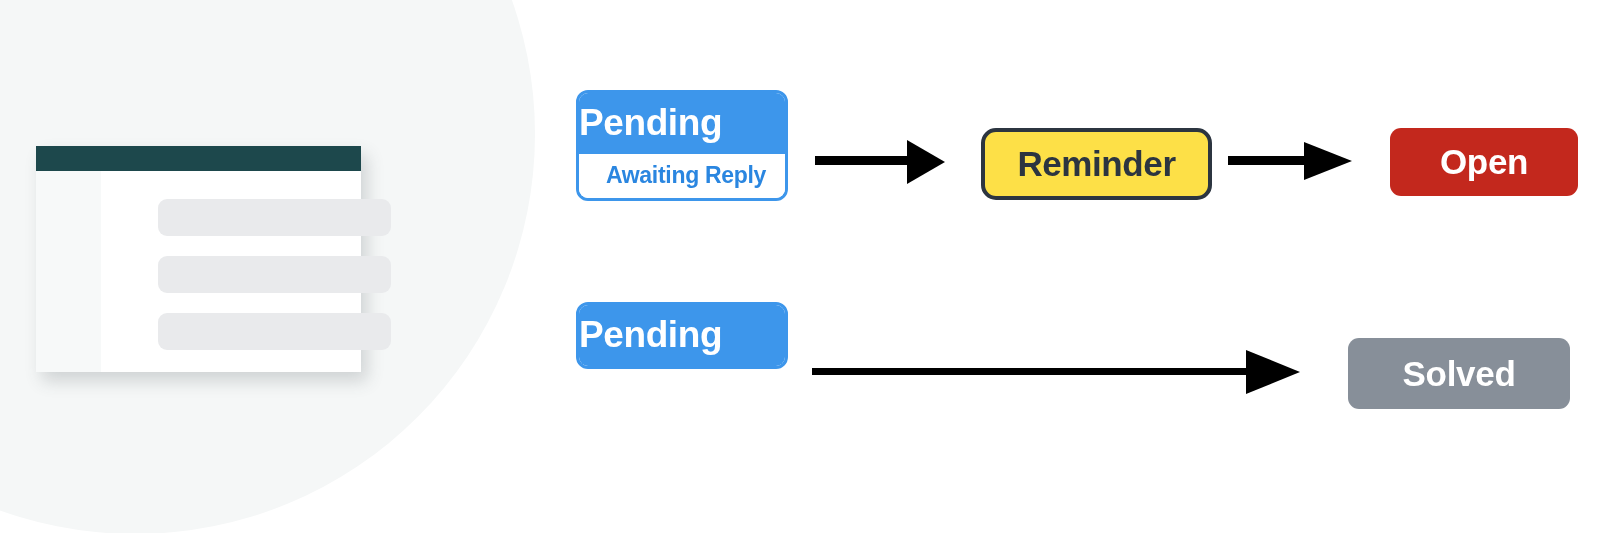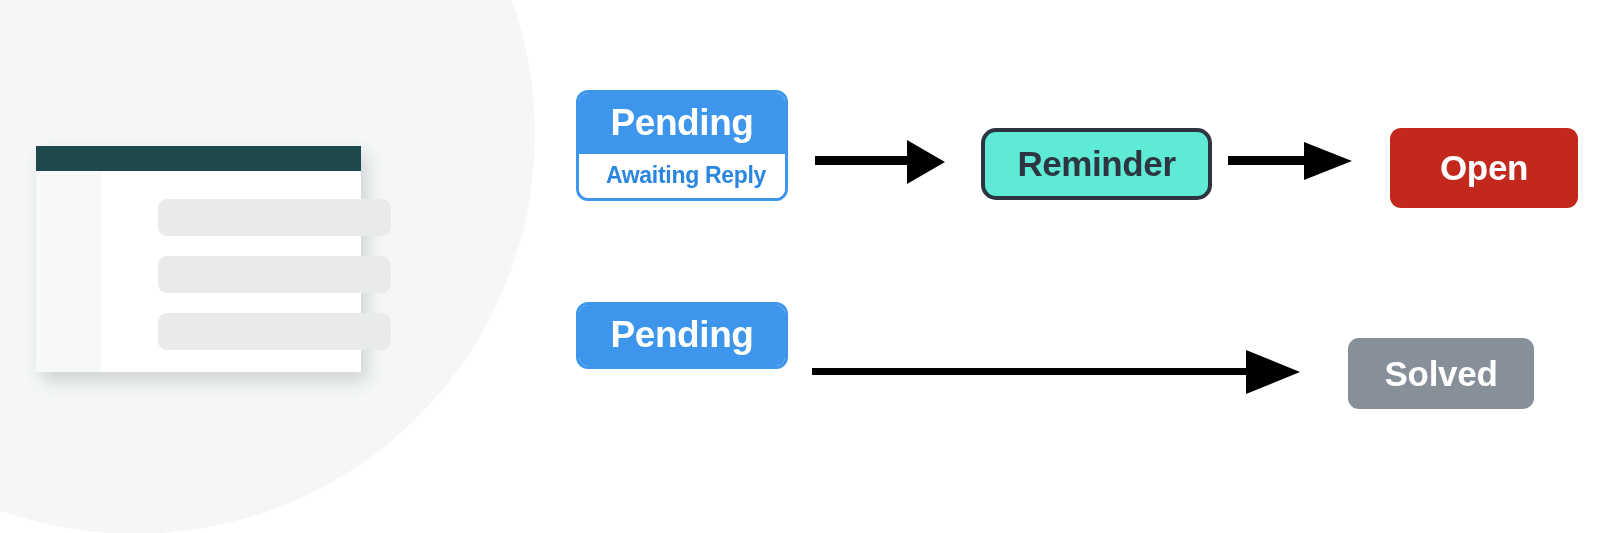--- a/index.html
+++ b/index.html
@@ -81,21 +81,20 @@
     border-radius: 12px;
     box-sizing: border-box;
     background: #ffffff;
     overflow: hidden;
   }
   .pending-top {
     background: #3d96eb;
     color: #ffffff;
     font-size: 37px;
     font-weight: bold;
-    text-align: center;
     line-height: 1;
     padding: 11px 0 13px 0;
     letter-spacing: -0.4px;
   }
   .pending-bottom {
     background: #ffffff;
     color: #2a86e0;
     font-size: 23px;
     font-weight: bold;
     text-align: center;
@@ -113,41 +112,41 @@
     display: flex;
     align-items: center;
     justify-content: center;
     letter-spacing: -0.3px;
     box-sizing: border-box;
   }
   .pill-open {
     left: 1390px;
     top: 128px;
     width: 188px;
-    height: 80px;
+    height: 68px;
     background: #c3281d;
   }
   .pill-solved {
     left: 1348px;
     top: 338px;
-    width: 186px;
+    width: 222px;
     height: 71px;
     background: #878f99;
   }
 
   .outline-box {
     position: absolute;
     left: 981px;
     top: 128px;
     width: 231px;
     height: 72px;
     border: 4px solid #2c3540;
     border-radius: 15px;
     box-sizing: border-box;
-    background: #5eead4;
+    background: #fde047;
     display: flex;
     align-items: center;
     justify-content: center;
     color: #2c3540;
     font-size: 35px;
     font-weight: bold;
     letter-spacing: -0.4px;
   }
 
   

